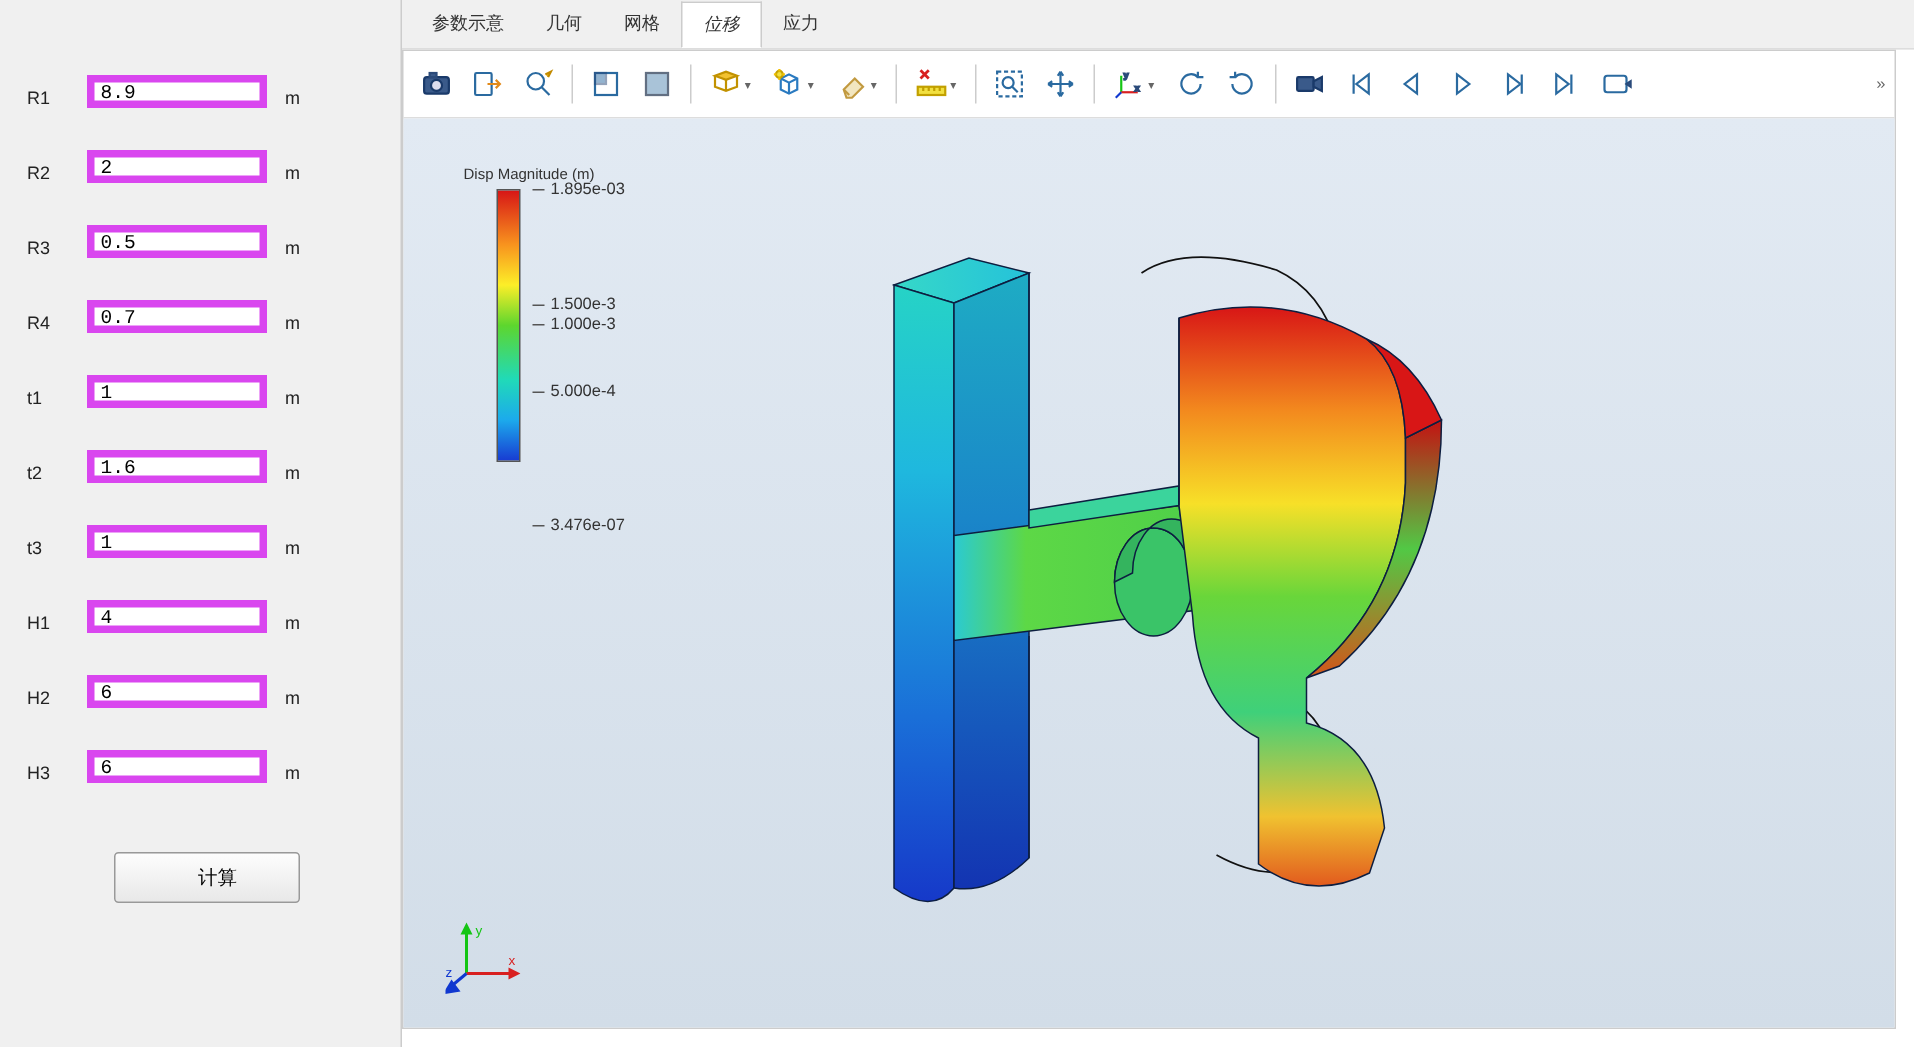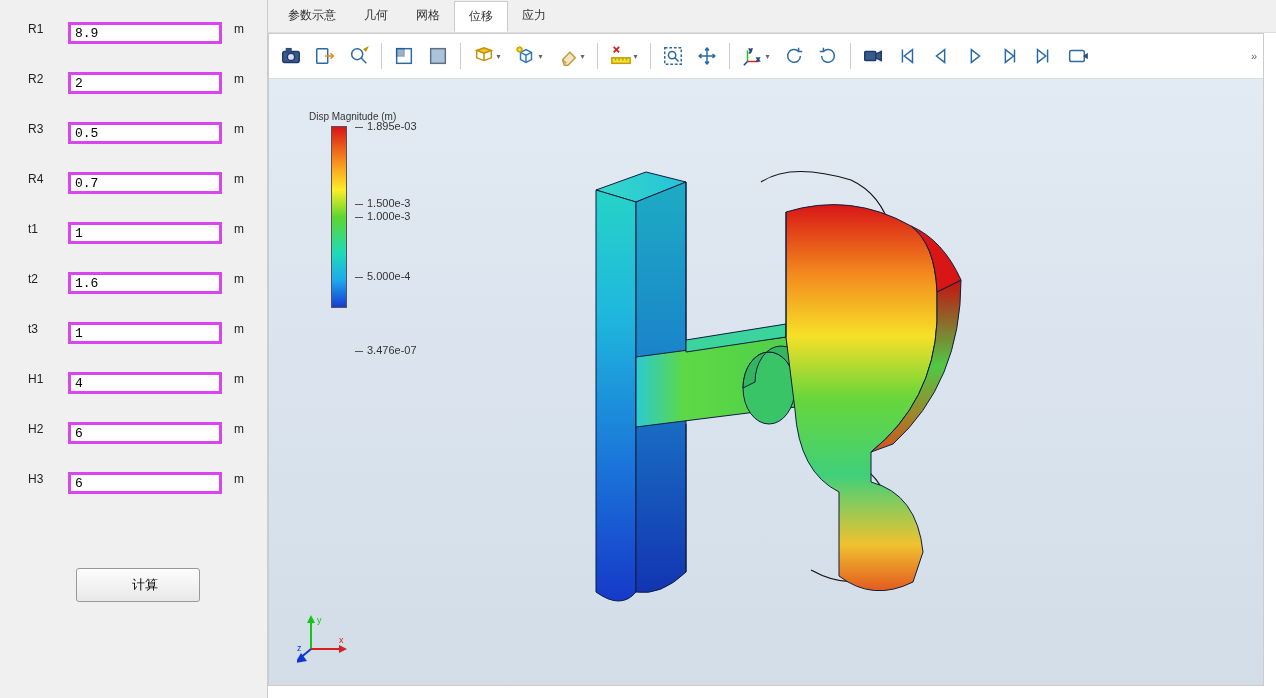--- a/index.html
+++ b/index.html
@@ -22,32 +22,32 @@
   
   .param-panel {
     width: 268px;
     background: #f0f0f0;
     border-right: 1px solid #ccc;
     box-sizing: border-box;
     padding-top: 22px;
   }
   .prow {
     display: flex;
-    align-items: flex-start;
+    align-items: flex-end;
     height: 50px;
-    padding-left: 28px;
+    padding-left: 18px;
   }
   .plabel {
     width: 40px;
     font-size: 12px;
   }
   .pinput {
-    width: 154px;
+    width: 120px;
     height: 22px;
-    border: 3px solid #d946ef;
+    border: 5px solid #d946ef;
     background: #fff;
     font-family: "Courier New", monospace;
     font-size: 13px;
     padding: 0 4px;
     box-sizing: border-box;
   }
   .punit {
     width: 24px;
     padding-left: 12px;
     font-size: 12px;
@@ -88,20 +88,21 @@
     padding: 6px 14px;
     cursor: pointer;
     color: #333;
     position: relative;
     top: 1px;
   }
   .tab.active {
     background: #fff;
     border: 1px solid #ccc;
     border-bottom: 1px solid #fff;
+    font-style: italic;
   }
 
   
   .content {
     flex: 1;
     margin: 0 12px 12px 0;
     border: 1px solid #ccc;
     background: #fff;
     position: relative;
     display: flex;
@@ -432,21 +433,21 @@
       </div>
       <div class="viewport">
         <div class="legend">
           <div class="legend-title">Disp Magnitude (m)</div>
           <div class="legend-body">
             <div class="colorbar"></div>
             <div class="ticks" id="legend-ticks">
                 <div class="tick" style="top: 0%;"><span class="dash"></span>1.895e-03</div>
                 <div class="tick" style="top: 25%; margin-top: 32px;"><span class="dash"></span>1.500e-3</div>
                 <div class="tick" style="top: 50%;"><span class="dash"></span>1.000e-3</div>
-                <div class="tick" style="top: 75%; margin-top: 15px;"><span class="dash"></span>5.000e-4</div>
+                <div class="tick" style="top: 75%;"><span class="dash"></span>5.000e-4</div>
                 <div class="tick" style="top: 100%; margin-top: 44px;"><span class="dash"></span>3.476e-07</div>
               </div>
           </div>
         </div>
 
         <svg class="model" width="430" height="460" viewBox="0 0 430 460">
           <defs>
             <linearGradient id="gVert" x1="0" y1="0" x2="0" y2="1">
               <stop offset="0%" stop-color="#26d3c6"></stop>
               <stop offset="30%" stop-color="#1fb8de"></stop>

